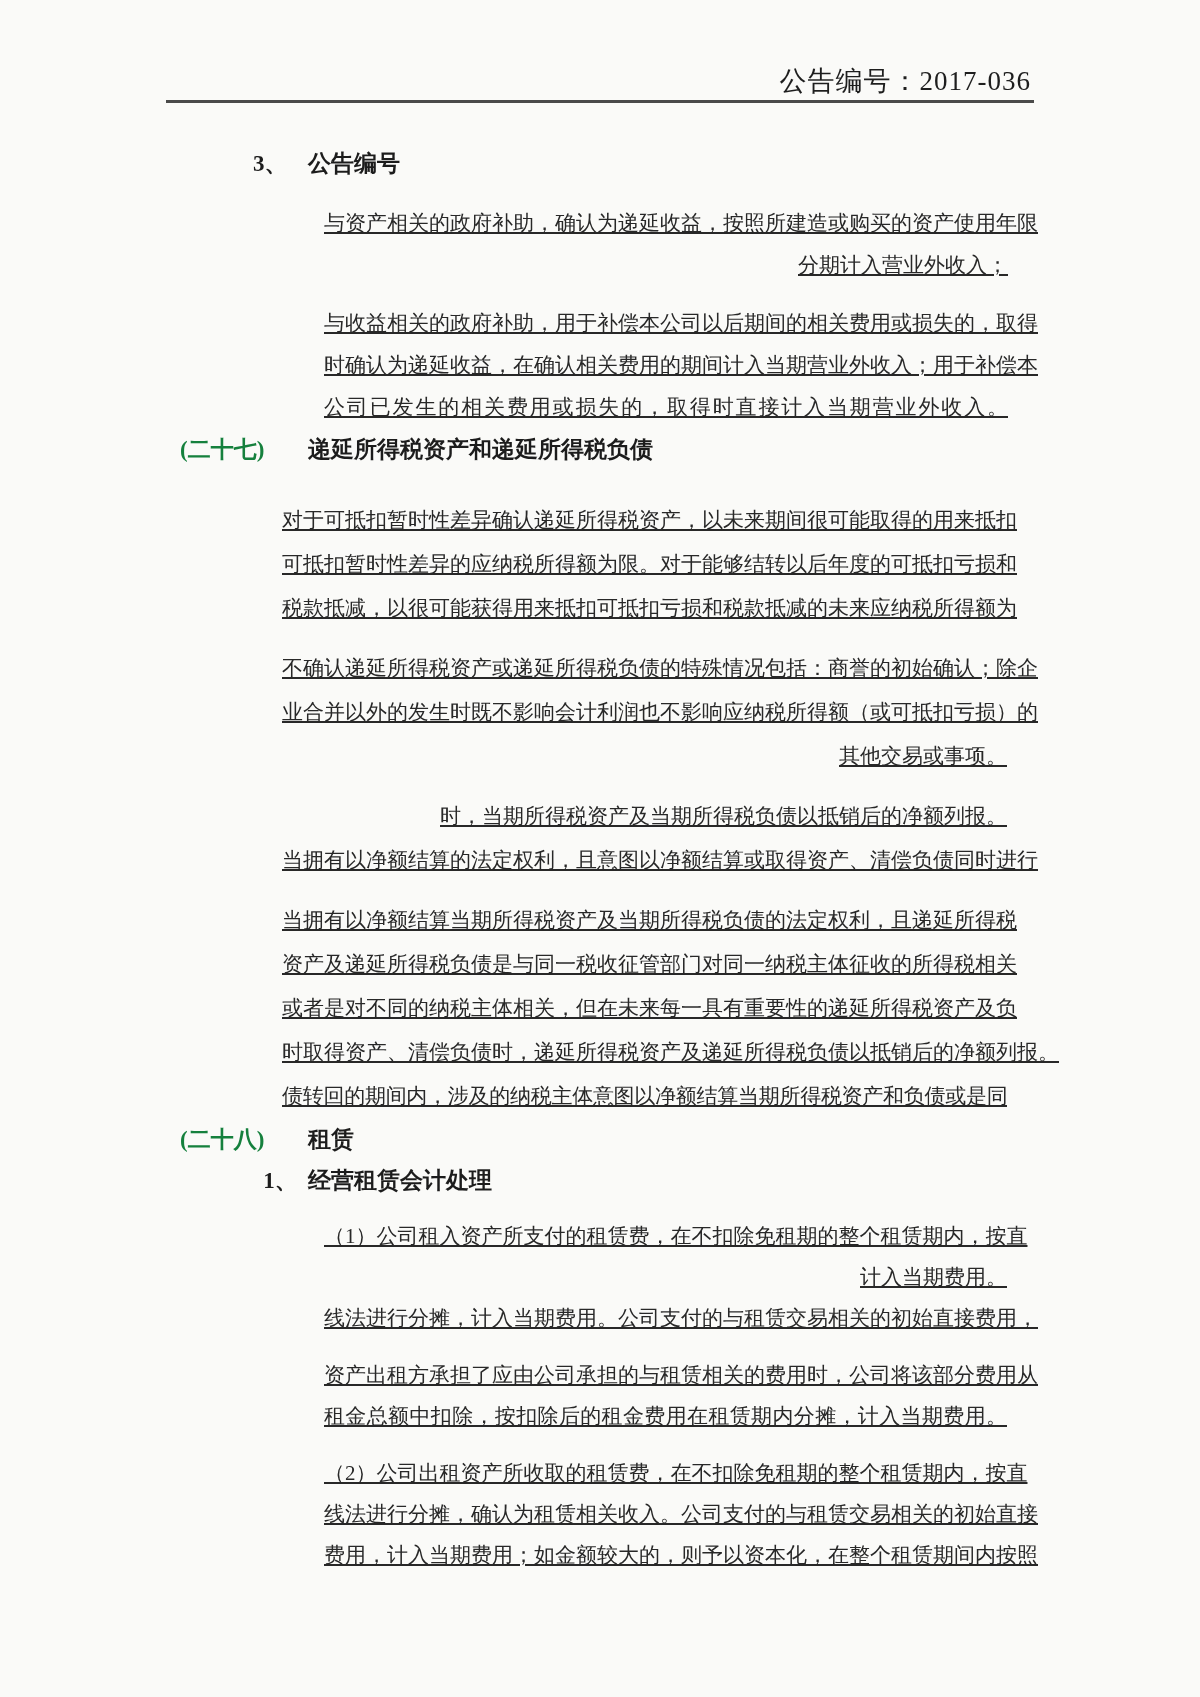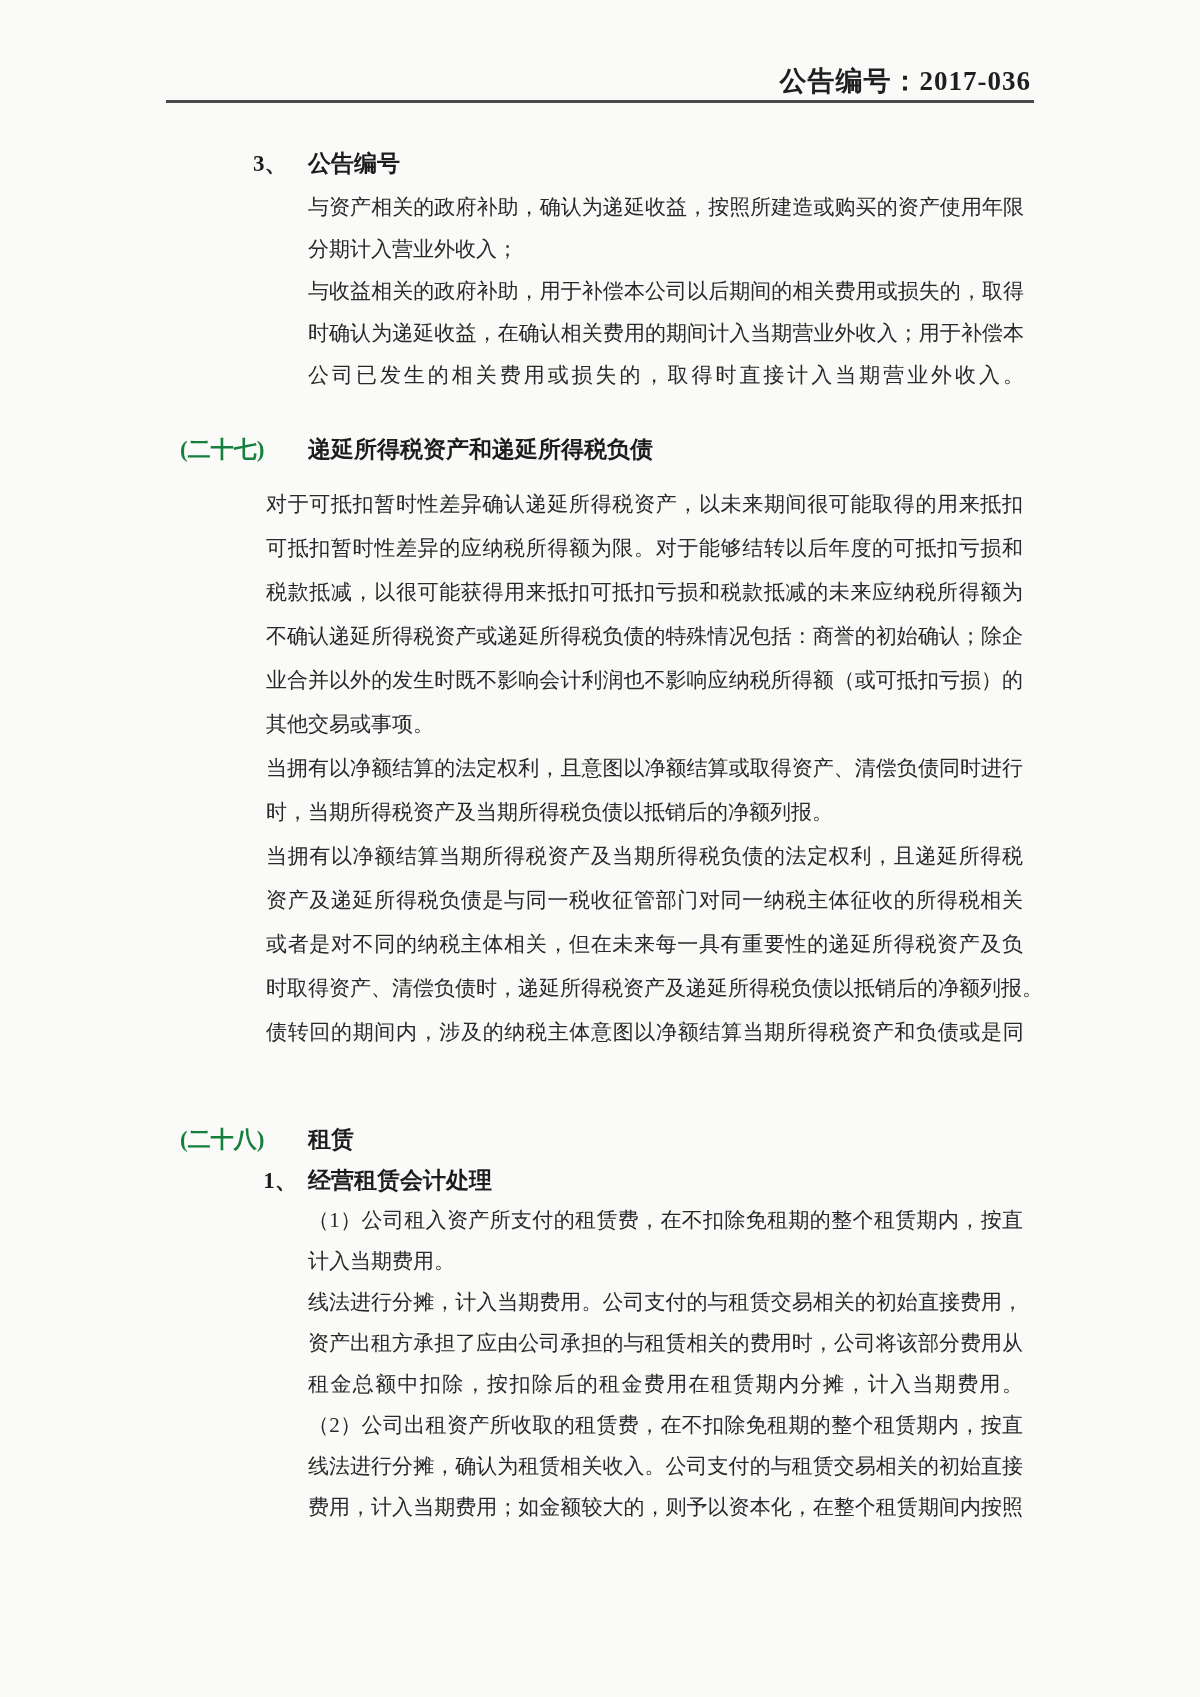--- a/index.html
+++ b/index.html
@@ -10,42 +10,42 @@
     margin:0 auto;
     background:#fafaf8;
     font-family:"Liberation Serif","DejaVu Serif",serif;
     color:#262626;
     overflow:hidden;
   }
   
   .doc-number{
     position:absolute;top:63px;left:500px;right:169px;
     text-align:right;
-    font-size:27px;font-weight:700;letter-spacing:1px;
+    font-size:27px;font-weight:400;letter-spacing:1px;
     color:#1e1e1e;white-space:nowrap;
   }
   .header-rule{
     position:absolute;top:100px;left:166px;width:868px;height:3px;
     background:#4a4a4a;
   }
   
   .h-row{position:absolute;white-space:nowrap;font-weight:700;font-size:23px;line-height:28px;color:#1c1c1c;}
   .h-row .num{display:inline-block;width:55px;font-weight:700;}
   .h-row .lbl{display:inline-block;width:128px;font-weight:700;color:#15803d;}
   .sec3-head{left:253px;top:150px;}
   .sec27-head{left:180px;top:436px;}
   .sec28-head{left:180px;top:1126px;}
   .sec28-sub{left:253px;top:1167px;text-align:center;}
   
   .paras{position:absolute;font-size:21px;color:#282828;}
   .sec3-body{left:308px;top:186px;width:716px;line-height:42px;}
   .sec27-body{left:266px;top:482px;width:757px;line-height:44px;}
   .sec28-body{left:308px;top:1200px;width:715px;line-height:41px;}
-  .para{margin:0;}
-  .tline{white-space:nowrap;text-align:left;}
+  .para{margin:16px;text-decoration:underline;}
+  .tline{white-space:nowrap;text-align:right;}
   .tline.just{text-align:justify;text-align-last:justify;}
   
   .sec27-body .para:last-child .tline:last-child span{letter-spacing:-0.7px;}
 </style>
 </head>
 <body>
 
 <div class="page">
 
   <div class="doc-number">公告编号：2017-036</div>
@@ -74,22 +74,22 @@
         <div class="tline just"><span>对于可抵扣暂时性差异确认递延所得税资产，以未来期间很可能取得的用来抵扣</span></div>
         <div class="tline just"><span>可抵扣暂时性差异的应纳税所得额为限。对于能够结转以后年度的可抵扣亏损和</span></div>
         <div class="tline just"><span>税款抵减，以很可能获得用来抵扣可抵扣亏损和税款抵减的未来应纳税所得额为</span></div>
       </div>
       <div class="para">
         <div class="tline just"><span>不确认递延所得税资产或递延所得税负债的特殊情况包括：商誉的初始确认；除企</span></div>
         <div class="tline just"><span>业合并以外的发生时既不影响会计利润也不影响应纳税所得额（或可抵扣亏损）的</span></div>
         <div class="tline"><span>其他交易或事项。</span></div>
       </div>
       <div class="para">
+        <div class="tline"><span>时，当期所得税资产及当期所得税负债以抵销后的净额列报。</span></div>
         <div class="tline just"><span>当拥有以净额结算的法定权利，且意图以净额结算或取得资产、清偿负债同时进行</span></div>
-        <div class="tline"><span>时，当期所得税资产及当期所得税负债以抵销后的净额列报。</span></div>
       </div>
       <div class="para">
         <div class="tline just"><span>当拥有以净额结算当期所得税资产及当期所得税负债的法定权利，且递延所得税</span></div>
         <div class="tline just"><span>资产及递延所得税负债是与同一税收征管部门对同一纳税主体征收的所得税相关</span></div>
         <div class="tline just"><span>或者是对不同的纳税主体相关，但在未来每一具有重要性的递延所得税资产及负</span></div>
         <div class="tline just"><span>时取得资产、清偿负债时，递延所得税资产及递延所得税负债以抵销后的净额列报。</span></div>
         <div class="tline just"><span>债转回的期间内，涉及的纳税主体意图以净额结算当期所得税资产和负债或是同</span></div>
       </div>
     </div>
 

